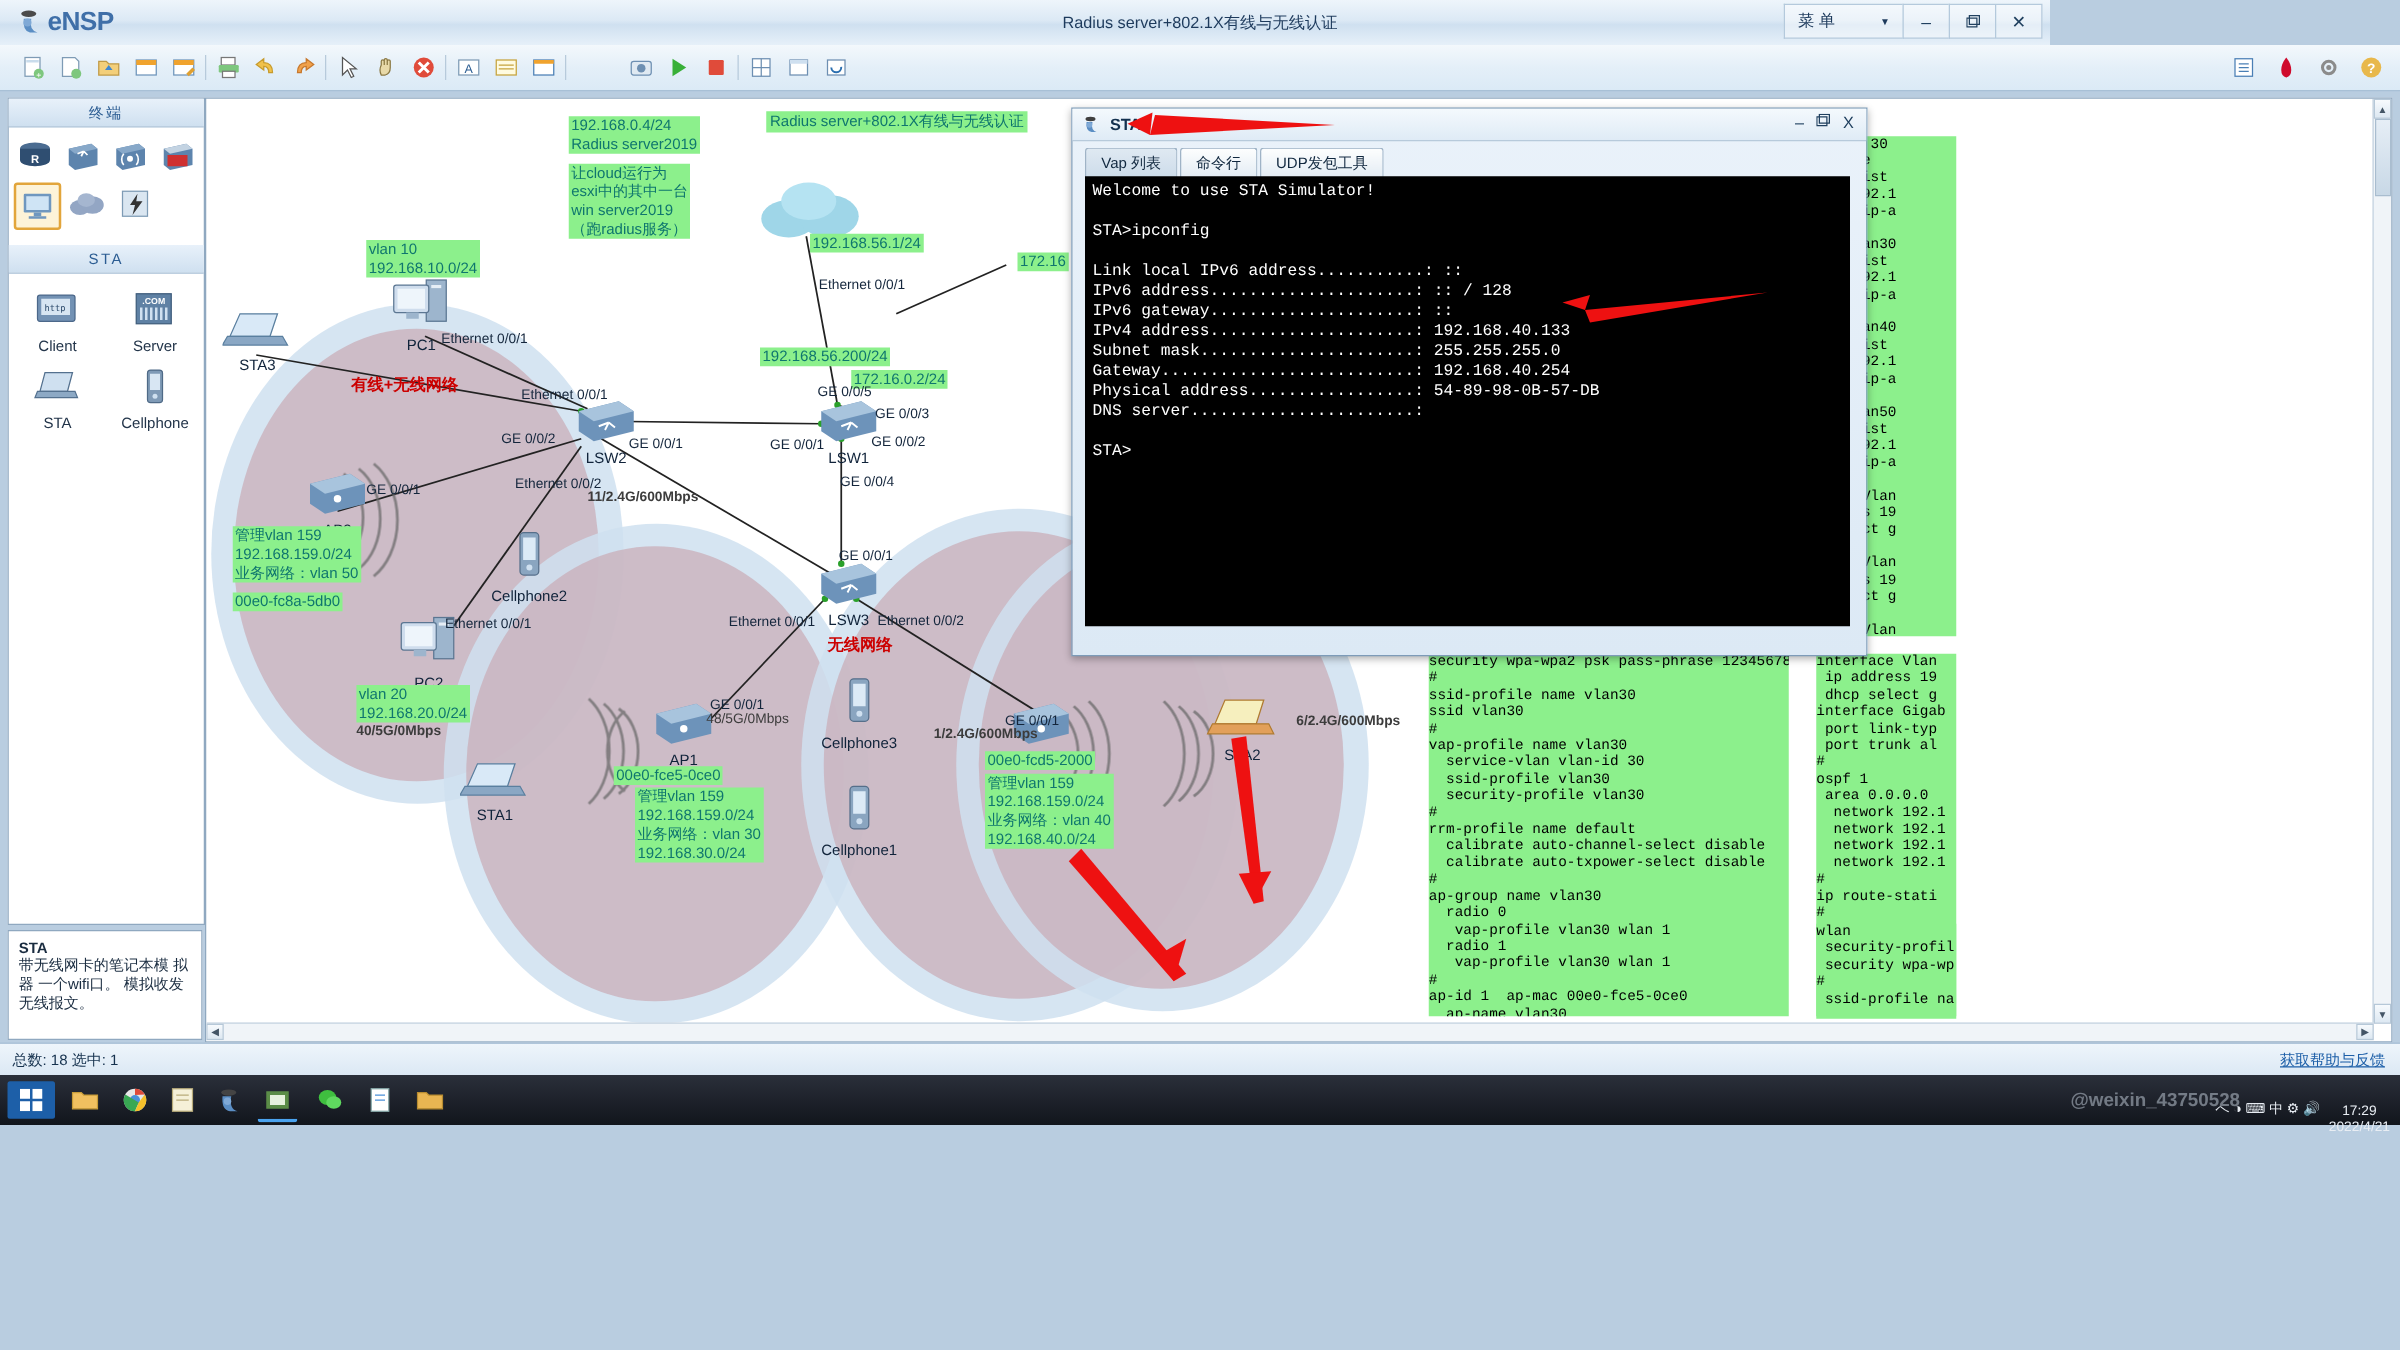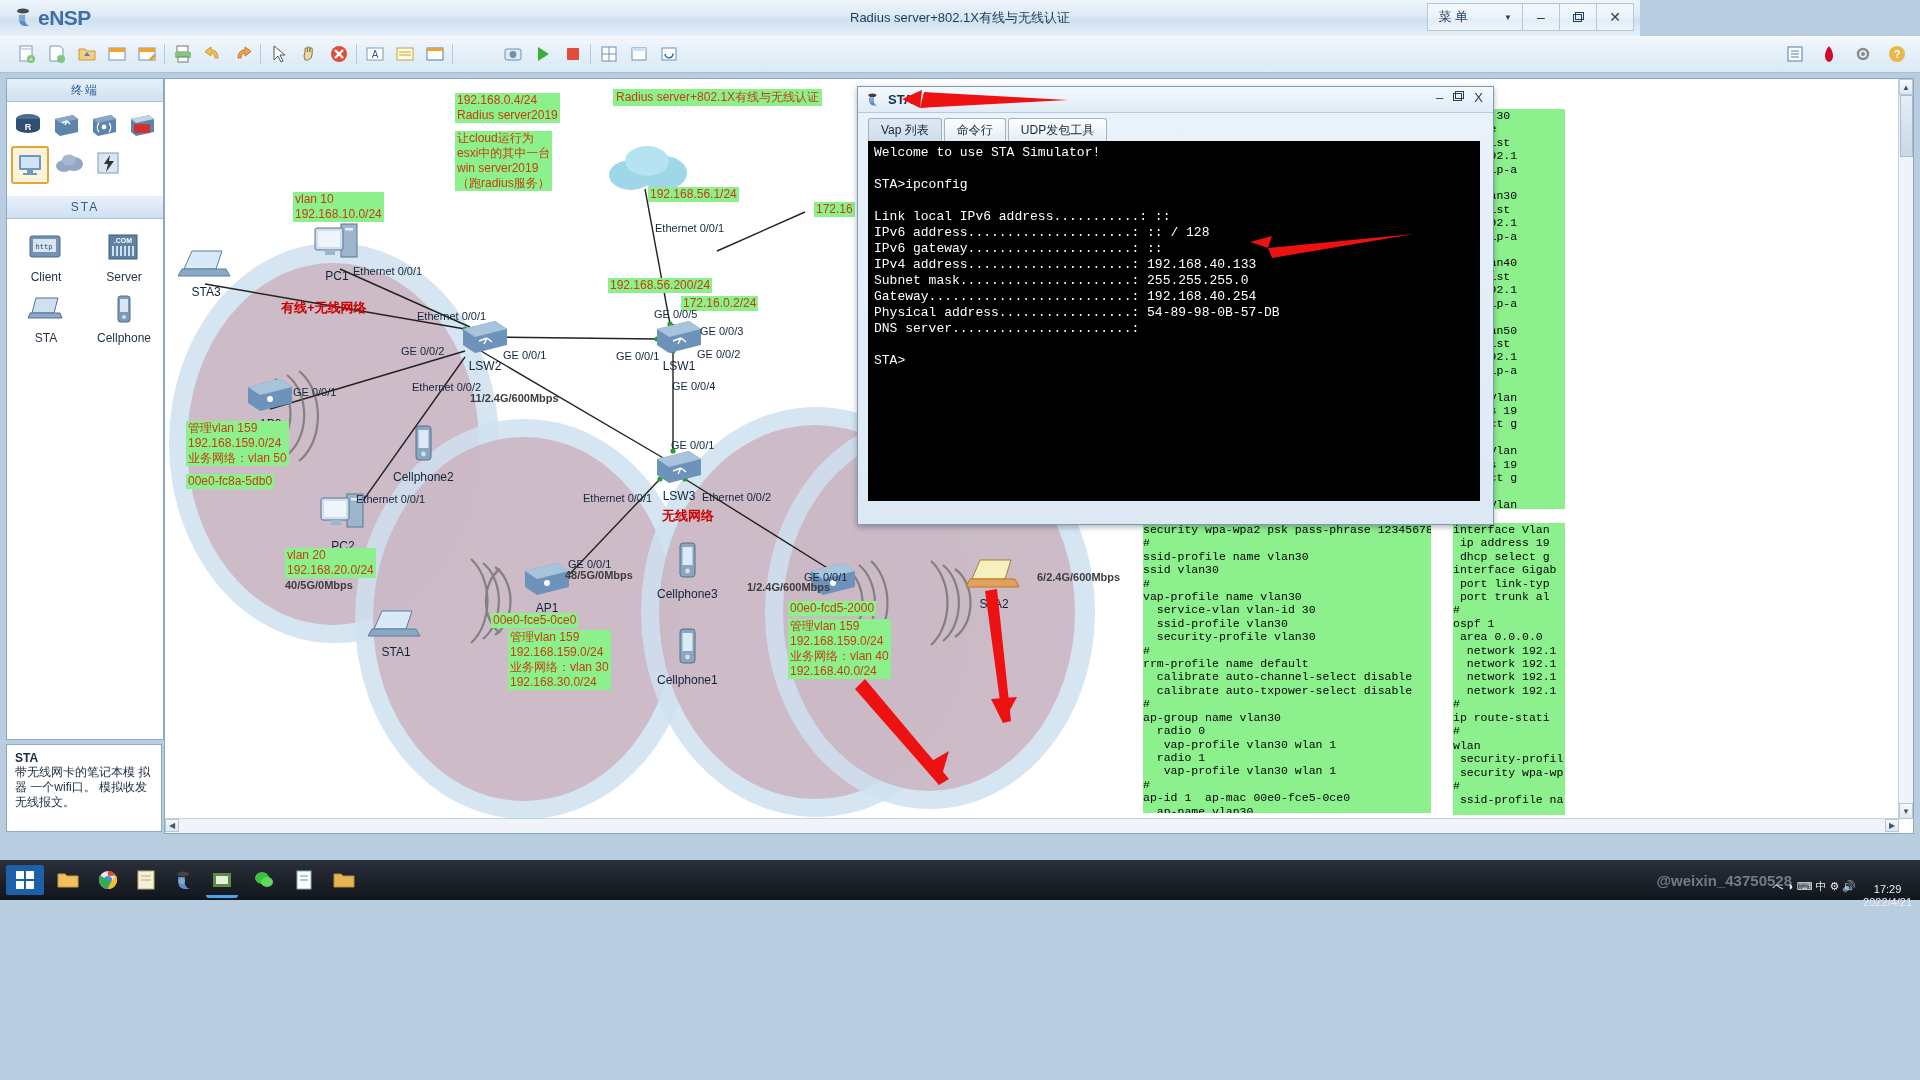--- a/index.html
+++ b/index.html
@@ -57,21 +57,21 @@
   .hroll{position:absolute;left:0;bottom:0;width:1734px;height:14px;background:#f0f4f8;border-top:1px solid #c3d2e0;}
   .hroll .lf,.hroll .rt{position:absolute;top:0;width:14px;height:13px;background:linear-gradient(180deg,#f7fafd,#dde8f2);border:1px solid #b6c8d8;box-sizing:border-box;
      display:flex;align-items:center;justify-content:center;font-size:8px;color:#456;}
   .hroll .lf{left:0}.hroll .rt{right:0}
 
   
   .cov{position:absolute;border-radius:50%;}
   .cov-out{background:#cfe0f0;opacity:.85;}
   .cov-in{background:#c9aeb8;opacity:.75;}
 
-  .lbl-g{position:absolute;background:#8cf08c;color:#c2410c;font-size:12px;line-height:15px;
+  .lbl-g{position:absolute;background:#8cf08c;color:#0f766e;font-size:12px;line-height:15px;
      font-family:"Liberation Sans",sans-serif;padding:0 2px;white-space:pre;}
   .lbl-p{position:absolute;color:#3c3c3c;font-size:11px;white-space:pre;}
   .lbl-red{position:absolute;color:#c00;font-size:13px;font-weight:bold;white-space:pre;}
   .port{position:absolute;color:#14263c;font-size:11px;white-space:pre;}
 
   .node{position:absolute;text-align:center;}
   .node .nm{font-size:12px;color:#10233a;margin-top:1px;}
 
   
   .staw{position:absolute;left:857px;top:86px;width:635px;height:437px;
@@ -627,21 +627,21 @@
     <div class="lbl-g" style="left:623px;top:522px">00e0-fcd5-2000</div>
     <div class="lbl-g" style="left:623px;top:540px">管理vlan 159
 192.168.159.0/24
 业务网络：vlan 40
 192.168.40.0/24</div>
 
     <div class="lbl-red" style="left:116px;top:220px">有线+无线网络</div>
     <div class="lbl-red" style="left:497px;top:428px">无线网络</div>
     <div class="lbl-p" style="left:305px;top:313px;font-weight:bold">11/2.4G/600Mbps</div>
     <div class="lbl-p" style="left:120px;top:500px;font-weight:bold">40/5G/0Mbps</div>
-    <div class="lbl-p" style="left:400px;top:490px;font-weight:bold">48/5G/0Mbps</div>
+    <div class="lbl-p" style="left:400px;top:490px;font-weight:normal">48/5G/0Mbps</div>
     <div class="lbl-p" style="left:582px;top:502px;font-weight:bold">1/2.4G/600Mbps</div>
     <div class="lbl-p" style="left:872px;top:492px;font-weight:bold">6/2.4G/600Mbps</div>
 
     <div class="port" style="left:490px;top:143px">Ethernet 0/0/1</div>
     <div class="port" style="left:188px;top:186px">Ethernet 0/0/1</div>
     <div class="port" style="left:252px;top:231px">Ethernet 0/0/1</div>
     <div class="port" style="left:236px;top:266px">GE 0/0/2</div>
     <div class="port" style="left:338px;top:270px">GE 0/0/1</div>
     <div class="port" style="left:451px;top:271px">GE 0/0/1</div>
     <div class="port" style="left:489px;top:229px">GE 0/0/5</div>
@@ -796,20 +796,24 @@
   <svg class="arrow" style="left:890px;top:82px;width:190px;height:40px">
     <path d="M178 18 L30 26 L34 10 Z" fill="#ee1111"></path>
     <path d="M30 26 L12 17 L32 8 Z" fill="#ee1111"></path>
   </svg>
 
   <svg class="arrow" style="left:1232px;top:228px;width:190px;height:36px">
     <path d="M182 6 L36 20 L40 30 Z" fill="#ee1111"></path>
     <path d="M36 20 L18 14 L40 8 Z" fill="#ee1111"></path>
   </svg>
 
+  <div class="statusbar">
+    <div class="st">总数: 18  选中: 1</div>
+    <div class="fb">获取帮助与反馈</div>
+  </div>
 
   <div class="taskbar">
     <div class="tb-start">
       <svg width="18" height="18" viewBox="0 0 18 18">
           <rect x="0" y="0" width="8" height="8" fill="#fff"></rect>
           <rect x="10" y="0" width="8" height="8" fill="#fff"></rect>
           <rect x="0" y="10" width="8" height="8" fill="#fff"></rect>
           <rect x="10" y="10" width="8" height="8" fill="#fff"></rect>
         </svg>
     </div>

